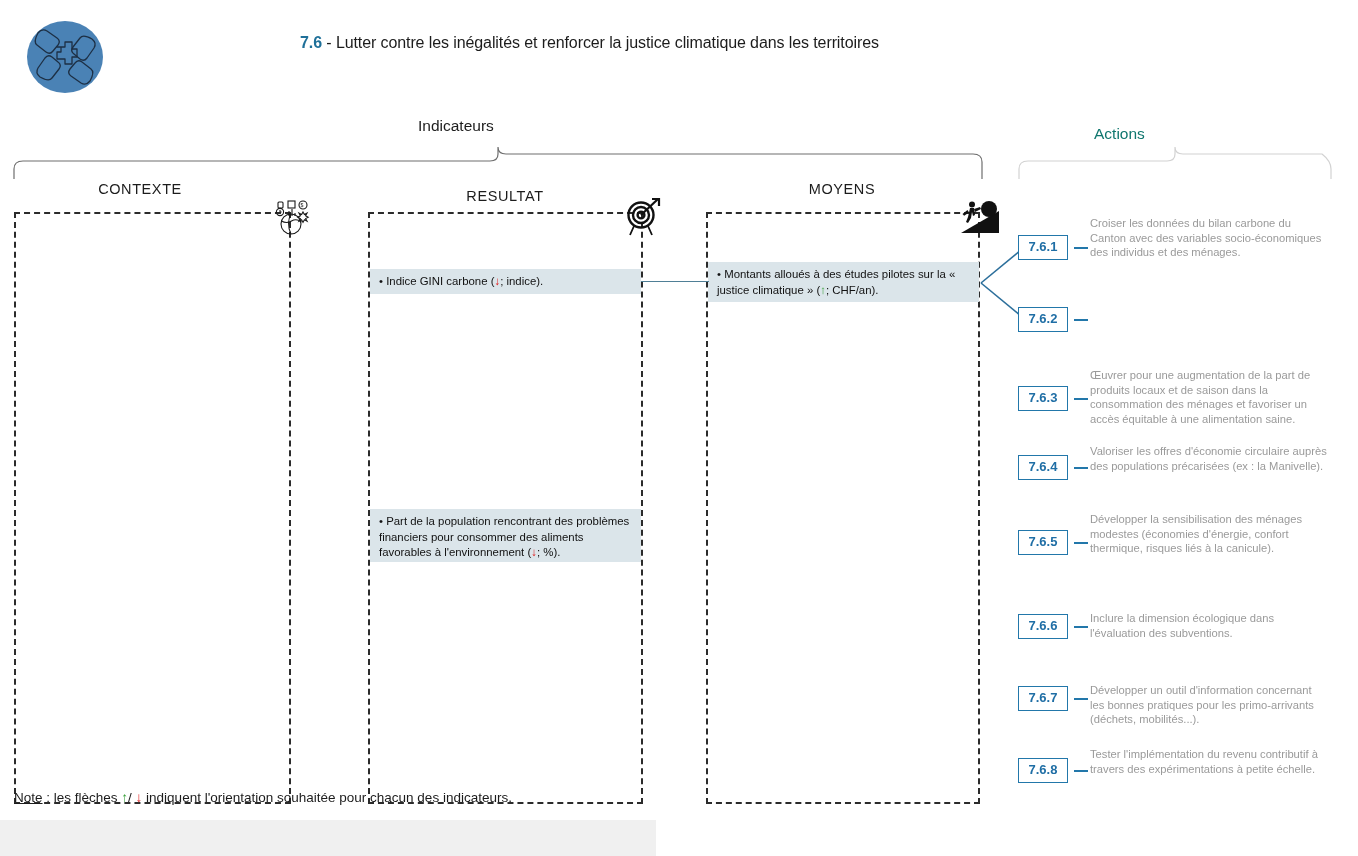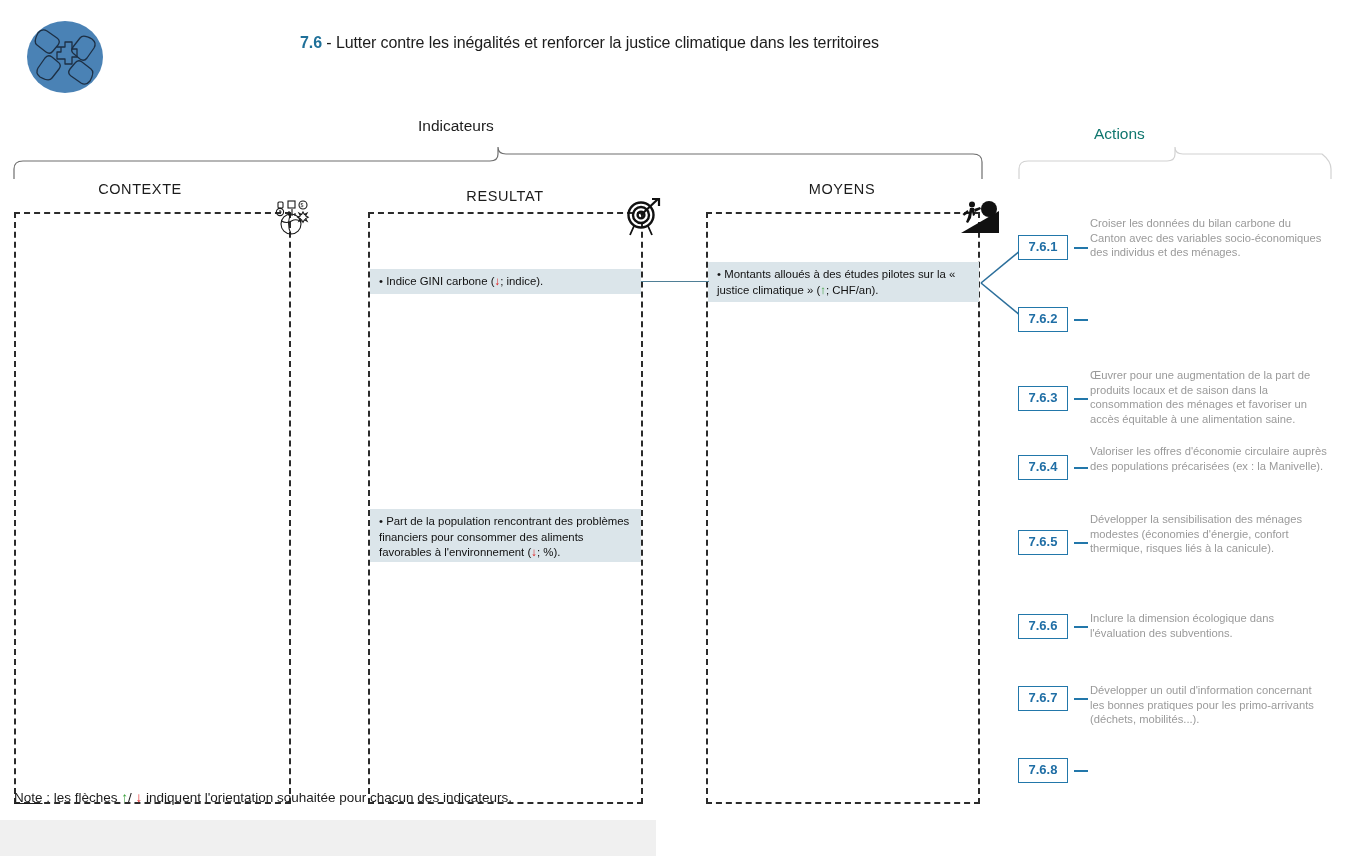--- a/index.html
+++ b/index.html
@@ -317,19 +317,20 @@
   <div class="action-row" style="top:686px;">
     <div class="action-code">7.6.7</div>
     <div class="action-dash" style="top:12px;"></div>
   </div>
   <div class="action-text" style="top:675px;margin-top:8px;">Développer un outil d'information concernant les bonnes pratiques pour les primo-arrivants (déchets, mobilités...).</div>
 
   <div class="action-row" style="top:758px;">
     <div class="action-code">7.6.8</div>
     <div class="action-dash" style="top:12px;"></div>
   </div>
+  <div class="action-text" style="top:747px;">Tester l'implémentation du revenu contributif à travers des expérimentations à petite échelle.</div>
 
   <div class="footer-strip"></div>
   <div class="note">
     <u>Note</u><span> : les flèches </span><span class="up">↑</span><span>/ </span><span class="down">↓</span><span> indiquent l'orientation souhaitée pour chacun des indicateurs.</span>
   </div>
 
 </div>
 
 </body></html>

